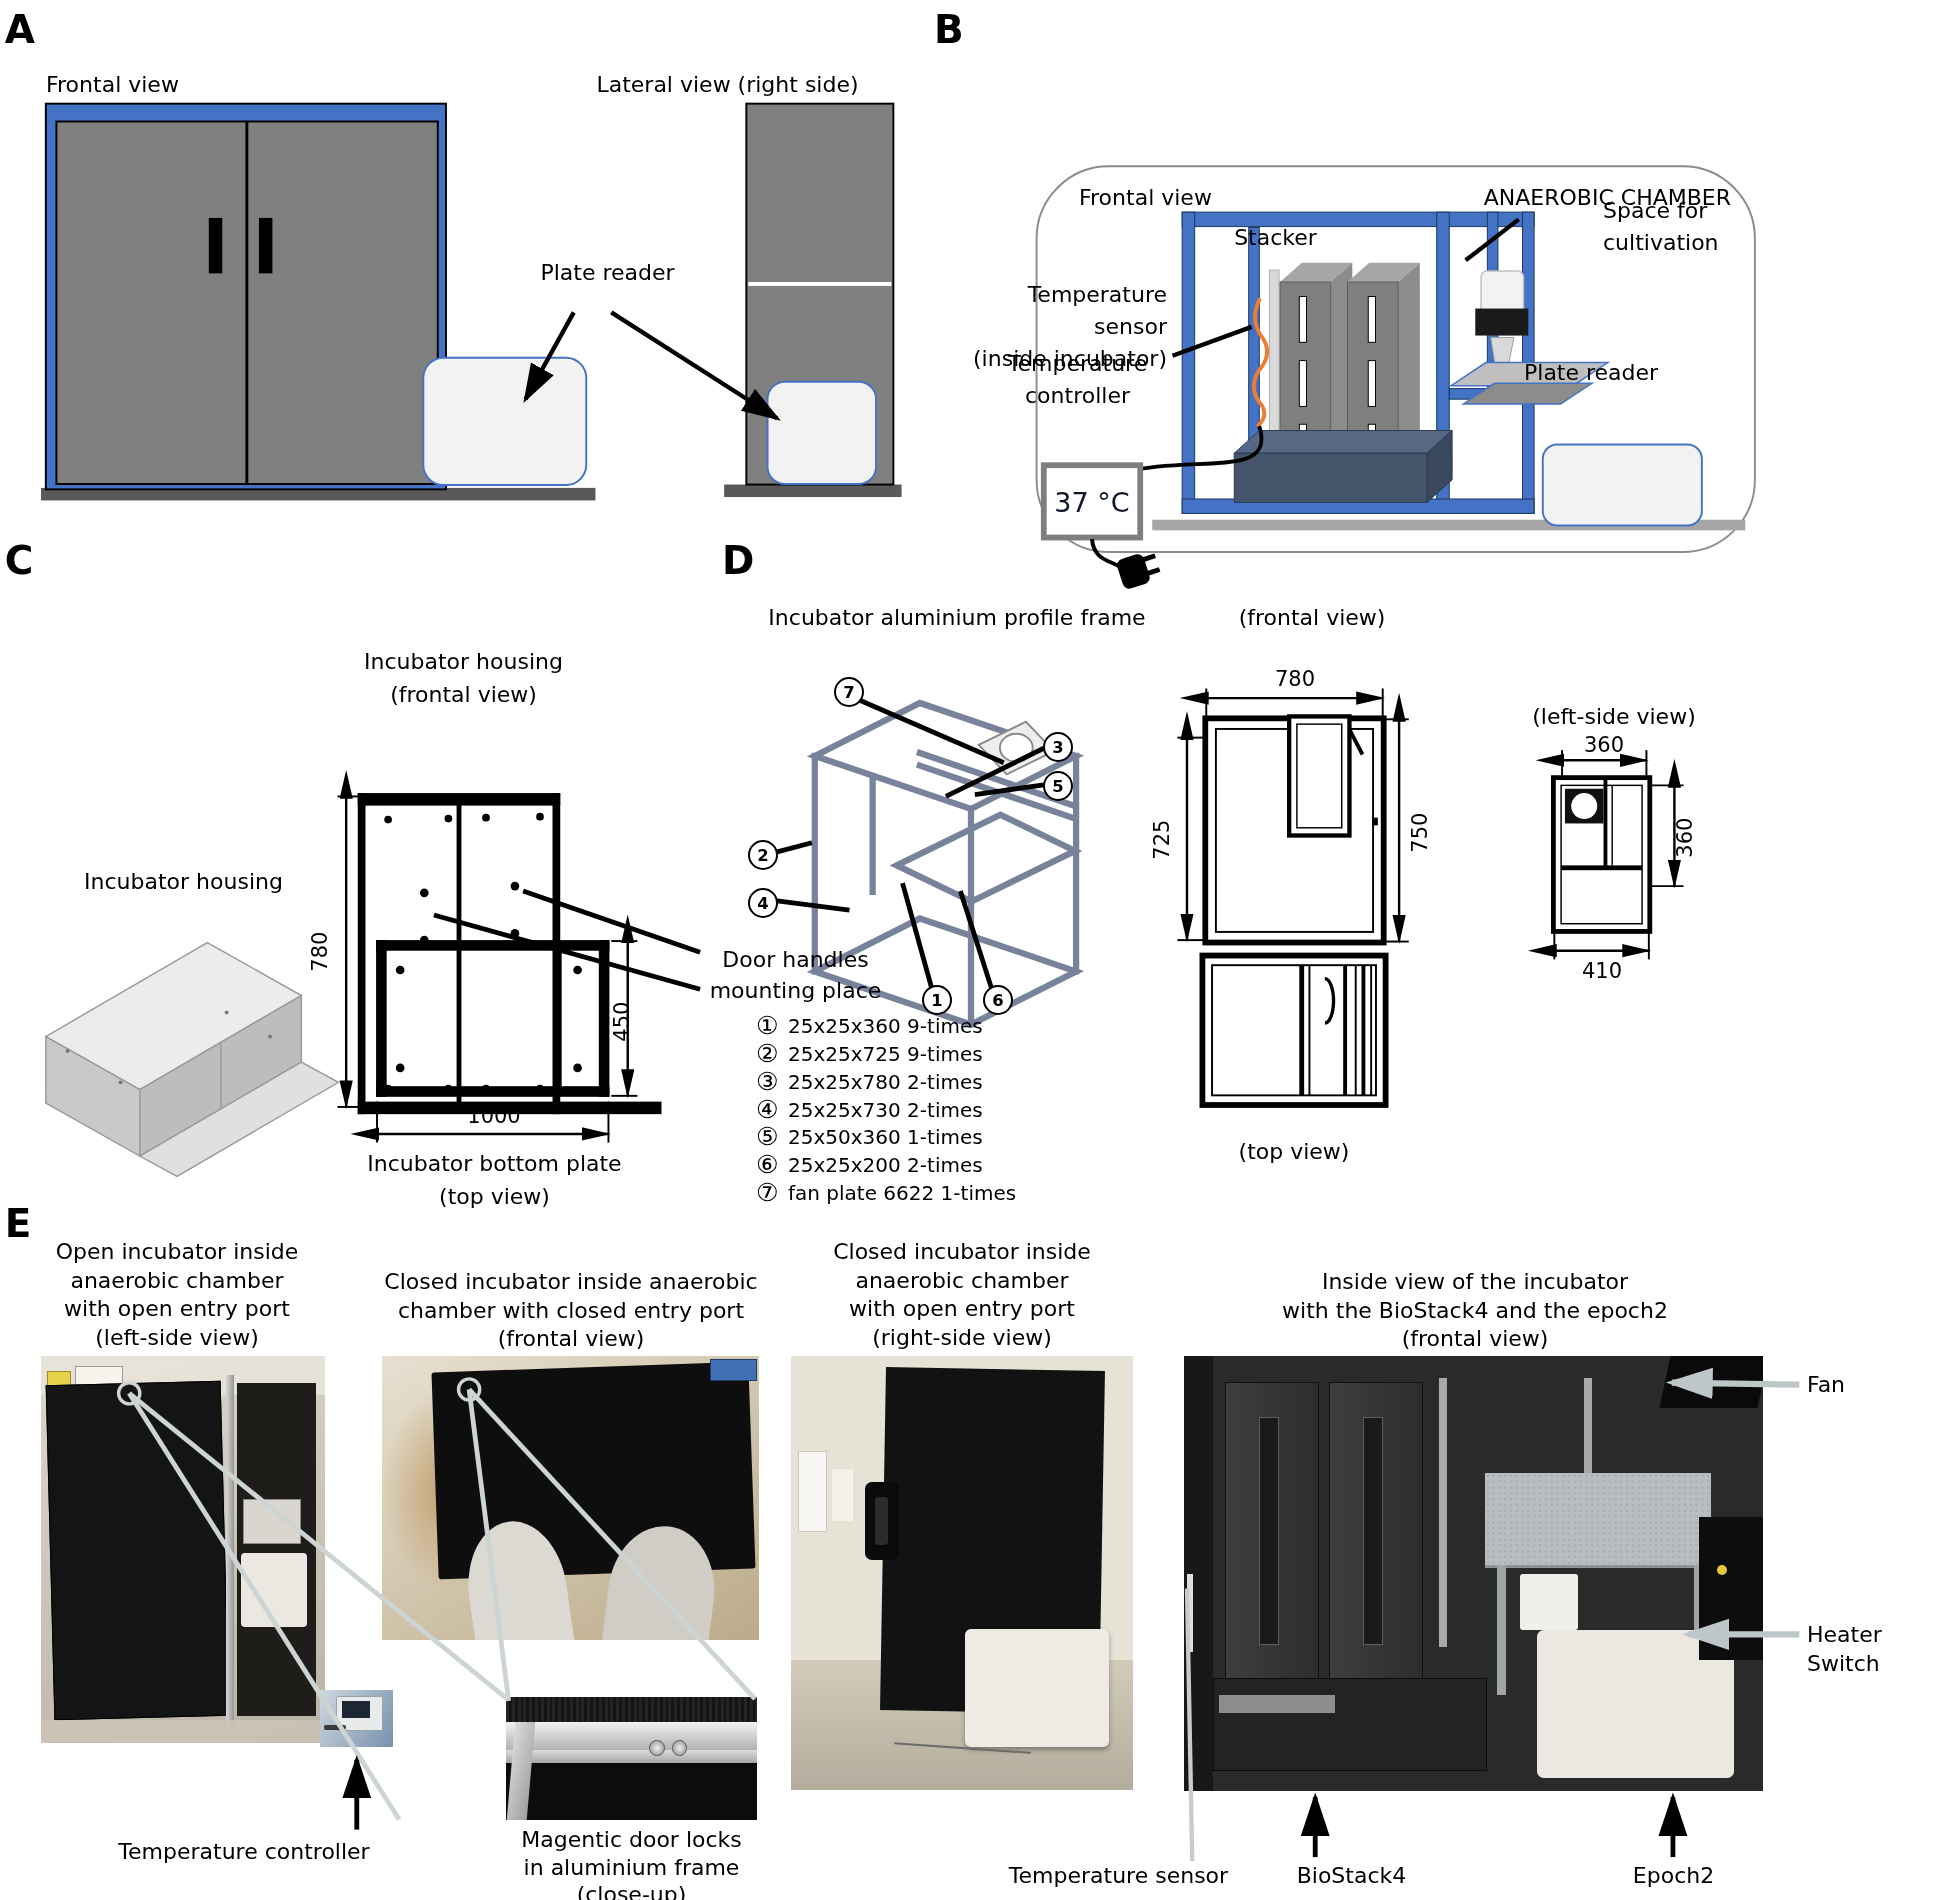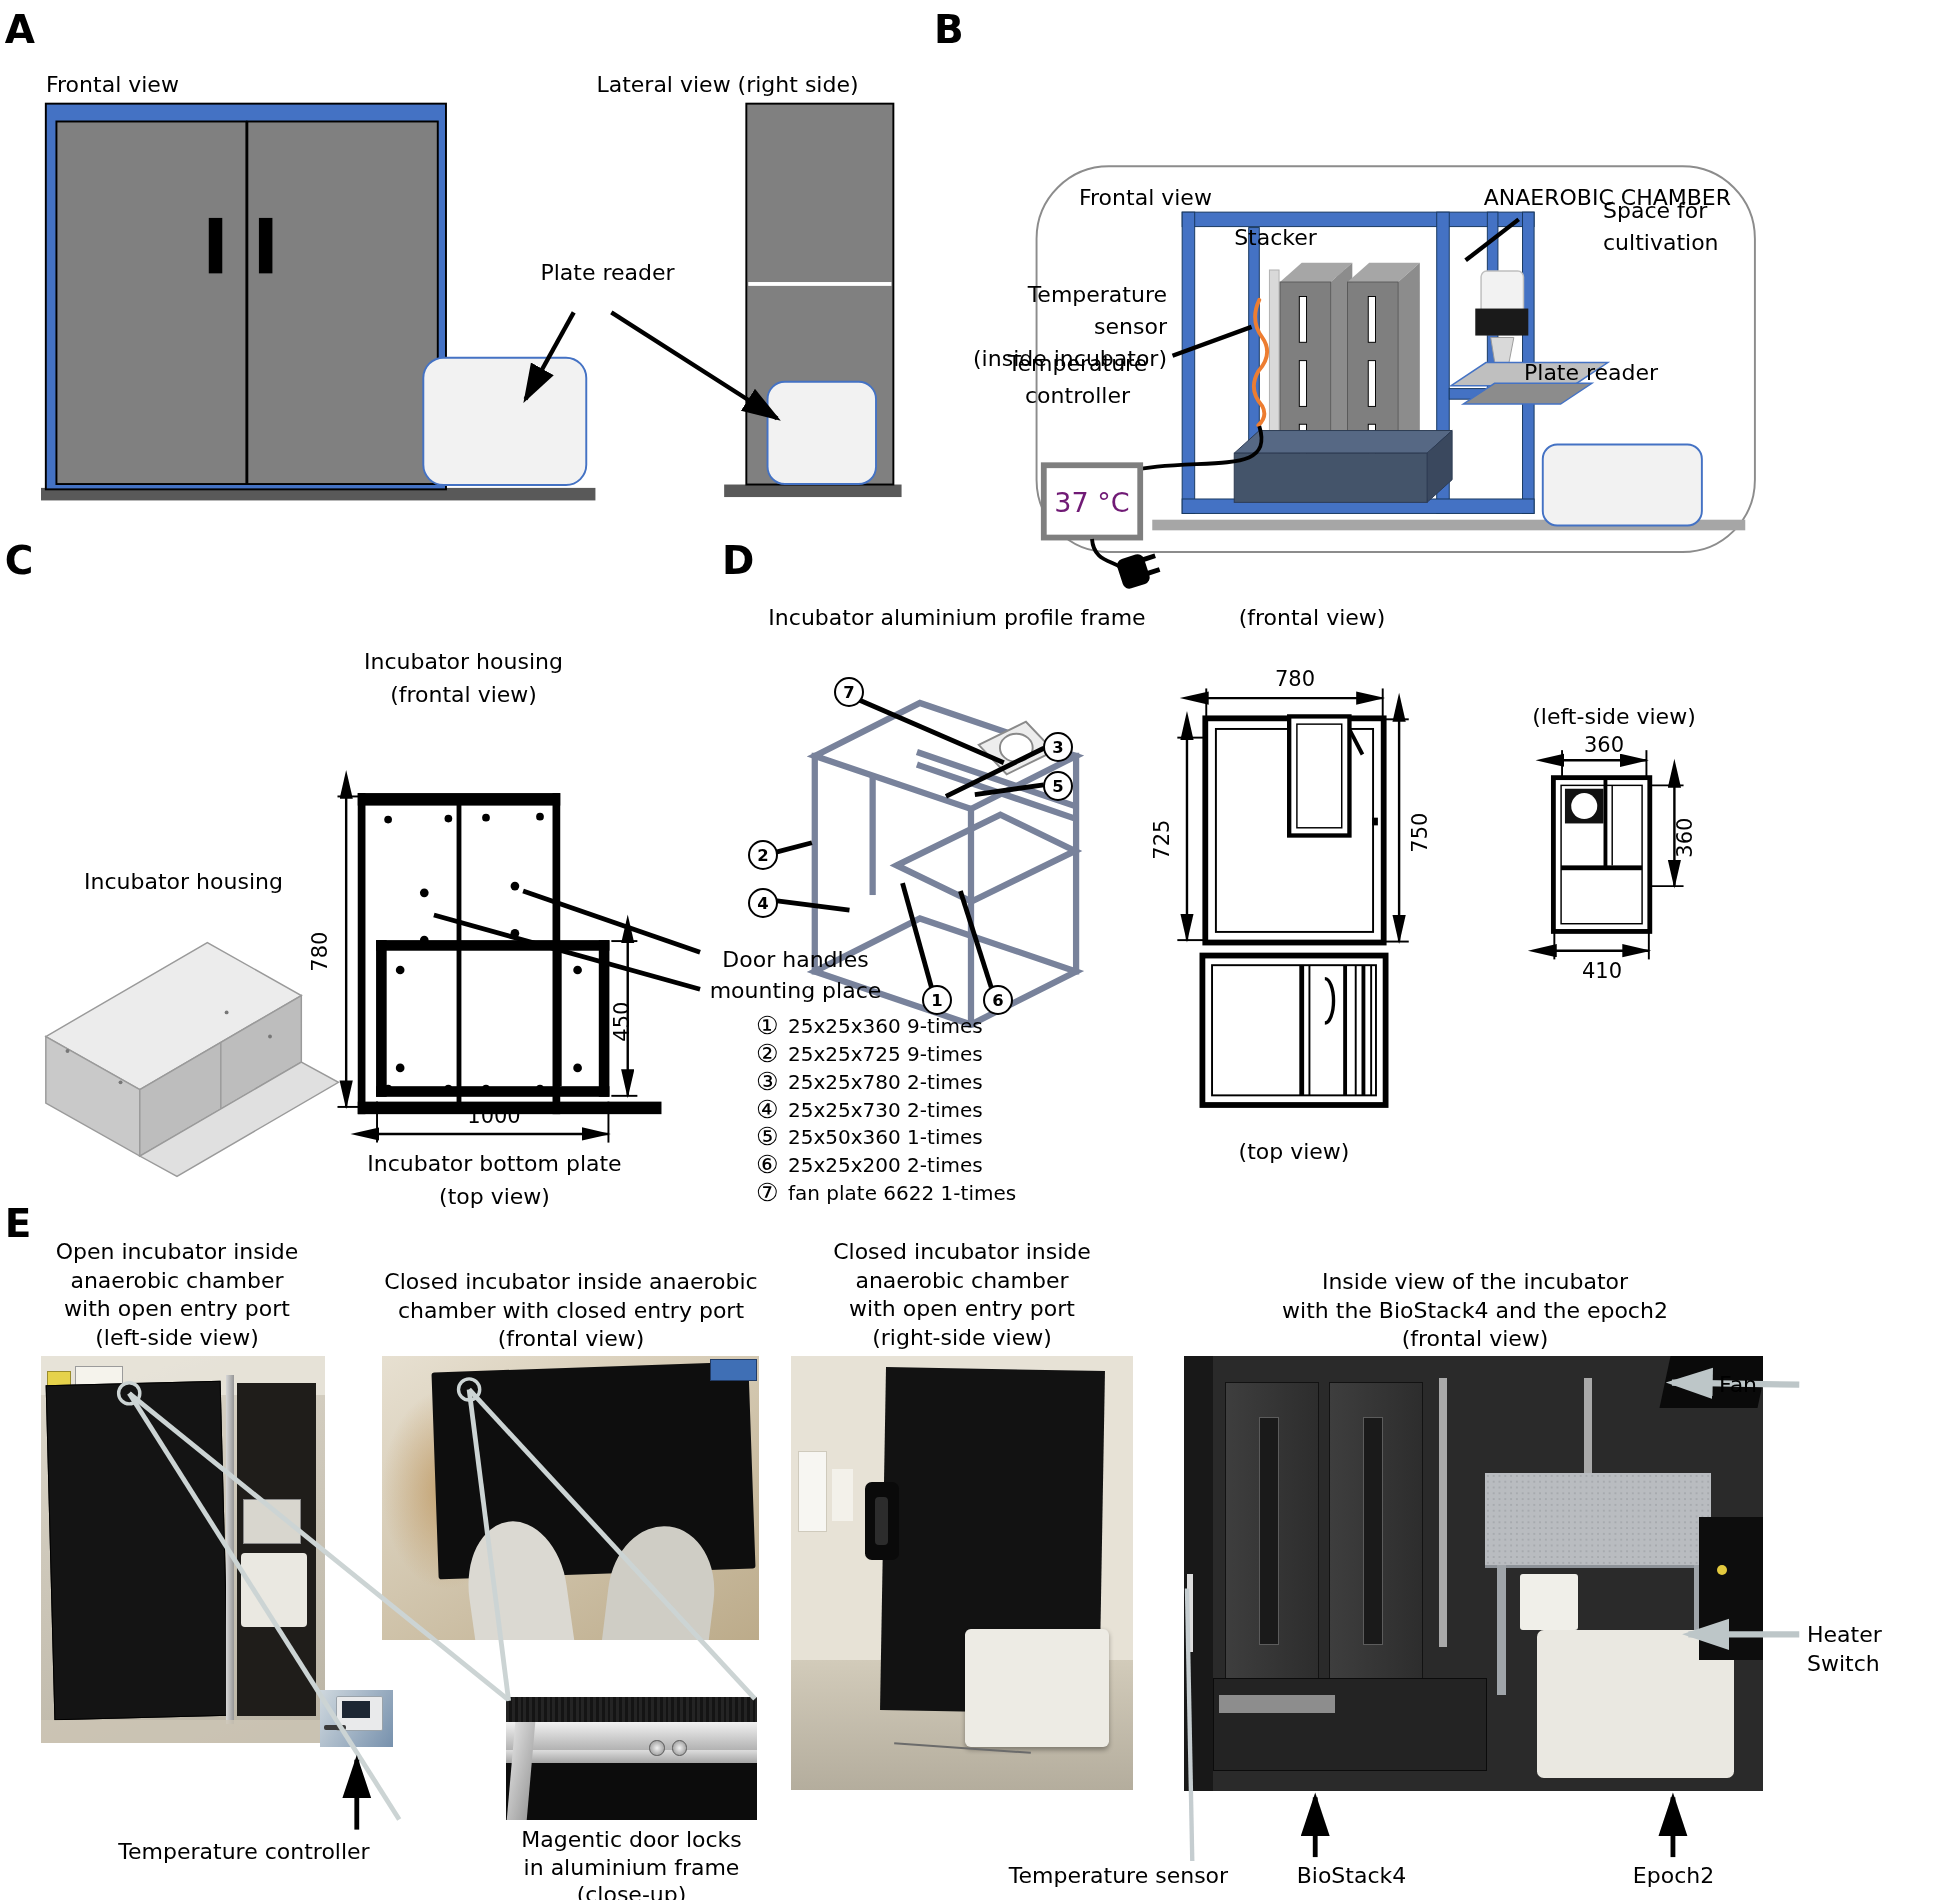--- a/index.html
+++ b/index.html
@@ -3,21 +3,21 @@
 <meta charset="utf-8">
 <style>
   html,body{margin:0;padding:0;background:#ffffff;}
   body{font-family:"DejaVu Sans","Liberation Sans",sans-serif;color:#000;}
   #fig{position:relative;width:1955px;height:1900px;background:#fff;overflow:hidden;}
   .abs{position:absolute;}
   .lbl{position:absolute;white-space:pre-line;text-align:center;font-size:22px;line-height:1.3;color:#000;z-index:3;}
   .lbl.left{text-align:left;}
   .lbl.right{text-align:right;}
   .lbl.dim{font-size:21px;}
-  .lbl.red{color:#701a75;font-size:27px;font-weight:500;}
+  .lbl.red{color:#0f172a;font-size:27px;font-weight:500;}
   .letter{position:absolute;font-size:39px;font-weight:700;z-index:3;}
   .rot{transform:rotate(-90deg);transform-origin:center center;}
   svg.overlay{position:absolute;left:0;top:0;z-index:2;pointer-events:none;}
   .photo{position:absolute;overflow:hidden;z-index:1;}
   .co{position:absolute;width:26px;height:26px;border:2.9px solid #000;border-radius:50%;
       background:#fff;display:flex;align-items:center;justify-content:center;
       font-size:16.4px;font-weight:600;z-index:3;}
   .part-row{position:absolute;left:756px;display:flex;align-items:center;gap:9.6px;z-index:3;}
   .part-num{font-size:25px;line-height:1;}
   .part-label{font-size:20px;}
@@ -442,17 +442,17 @@
 with the BioStack4 and the epoch2
 (frontal view)</div>
 
   <div class="lbl" style="left:104px;top:1838px;width:280px;">Temperature controller</div>
   <div class="lbl" style="left:487px;top:1826px;width:289px;line-height:1.26;">Magentic door locks
 in aluminium frame
 (close-up)</div>
   <div class="lbl" style="left:993px;top:1862px;width:251px;">Temperature sensor</div>
   <div class="lbl" style="left:1253px;top:1862px;width:125px;margin-left:36px;">BioStack4</div>
   <div class="lbl" style="left:1611px;top:1862px;width:125px;">Epoch2</div>
-  <div class="lbl left" style="left:1719px;top:1371px;">Fan</div>
+  <div class="lbl left" style="left:1807px;top:1371px;">Fan</div>
   <div class="lbl left" style="left:1807px;top:1621px;">Heater Switch</div>
 
 </div>
 
 
 </body></html>

